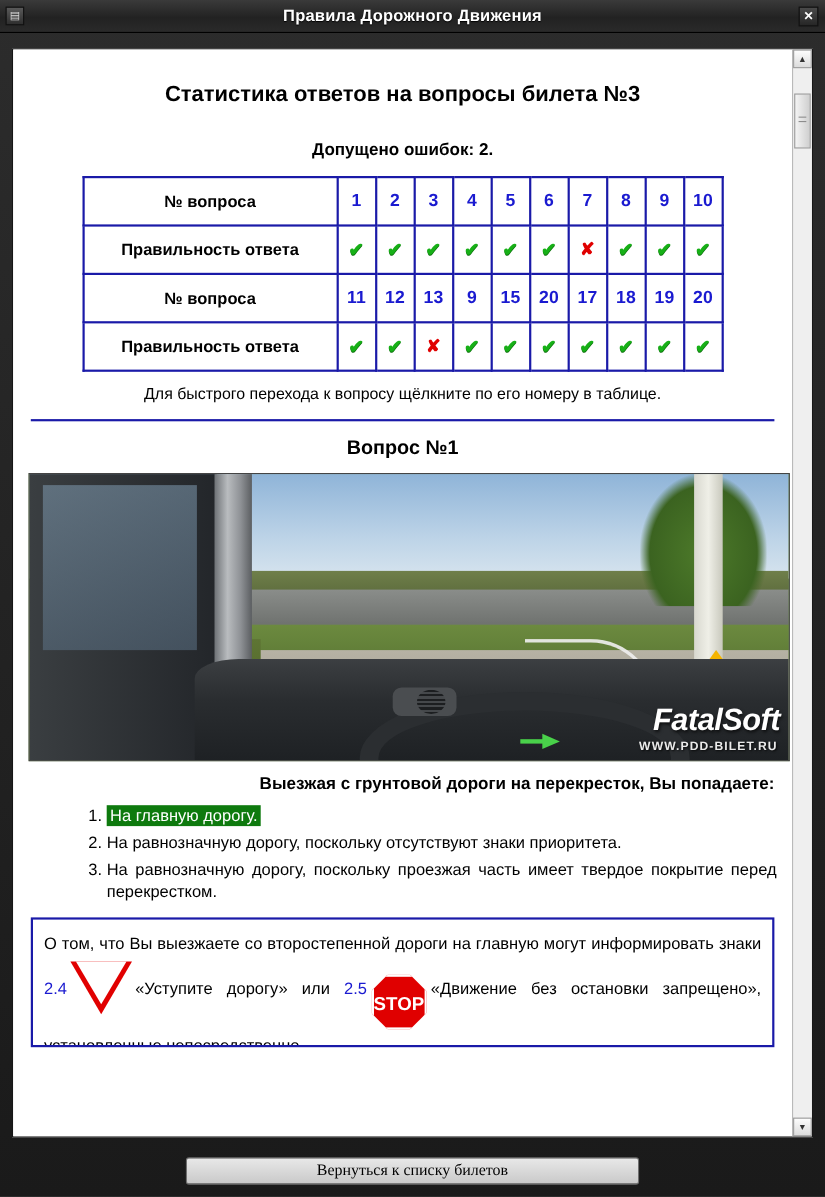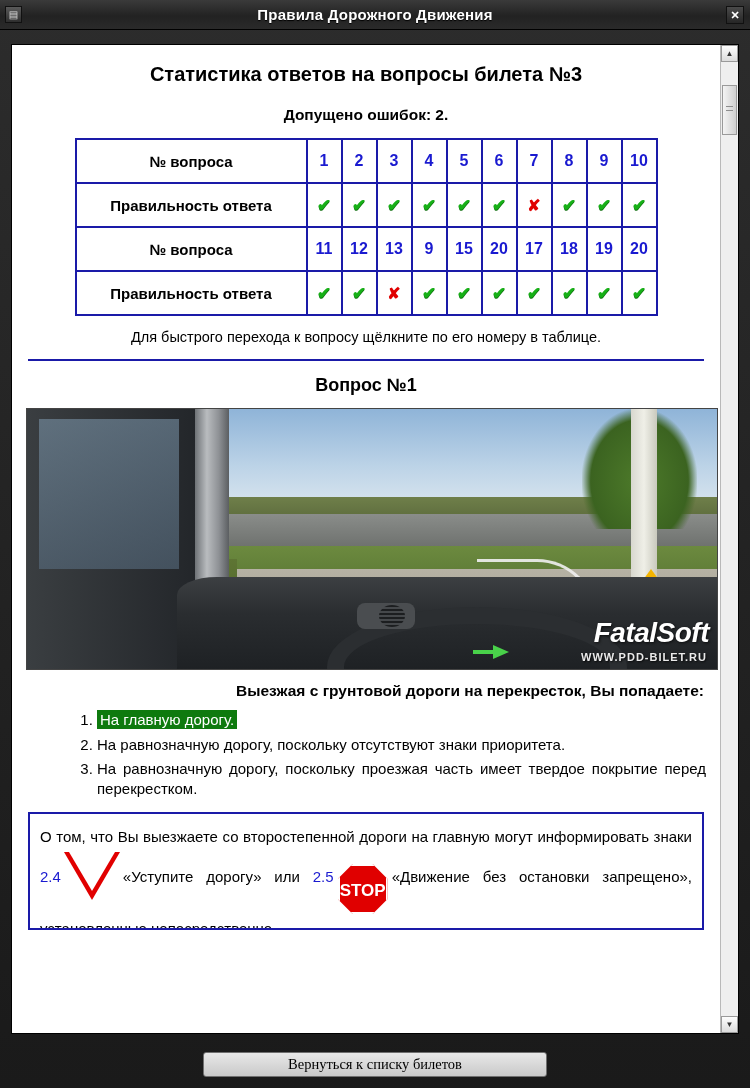--- a/index.html
+++ b/index.html
@@ -62,21 +62,21 @@
     background: #ffffff;
     border: 1px solid #000;
   }
   .scrollarea {
     position: absolute;
     left: 0; top: 0; right: 18px; bottom: 0;
     overflow: hidden;
     background: #ffffff;
   }
   .content {
-    padding: 12px 14px 0 14px;
+    padding: 24px 14px 0 14px;
   }
   
   .scrollbar {
     position: absolute;
     top: 0; right: 0; width: 18px; bottom: 0;
     background: #efefef;
     border-left: 1px solid #b9b9b9;
   }
   .sb-btn {
     position: absolute; left: 0; width: 17px; height: 17px;
@@ -102,21 +102,21 @@
   }
   
   h1.stat-title {
     margin: 6px 0 0 0;
     font-size: 20px;
     text-align: center;
     font-weight: bold;
     color: #000;
   }
   .errors-line {
-    margin-top: 20px;
+    margin-top: 30px;
     text-align: center;
     font-size: 15.5px;
     font-weight: bold;
     color: #000;
   }
   .legend {
     margin-top: 16px;
     text-align: center;
     font-size: 14.5px;
     font-weight: bold;
@@ -377,21 +377,21 @@
     clip-path: polygon(30% 0%,70% 0%,100% 30%,100% 70%,70% 100%,30% 100%,0% 70%,0% 30%);
     border: 2px solid #fff;
   }
   
   .bottombar {
     position: absolute;
     left: 0; bottom: 0; width: 750px; height: 48px;
     display: flex; align-items: center; justify-content: center;
   }
   .backbtn {
-    width: 344px; height: 25px;
+    width: 412px; height: 25px;
     background: linear-gradient(to bottom,#e8e8e8,#c9c9c9);
     border: 1px solid #6f6f6f;
     border-radius: 3px;
     font-size: 14.5px;
     color: #000;
     font-family: "Liberation Serif", serif;
     text-align: center;
     line-height: 23px;
   }
 </style>

